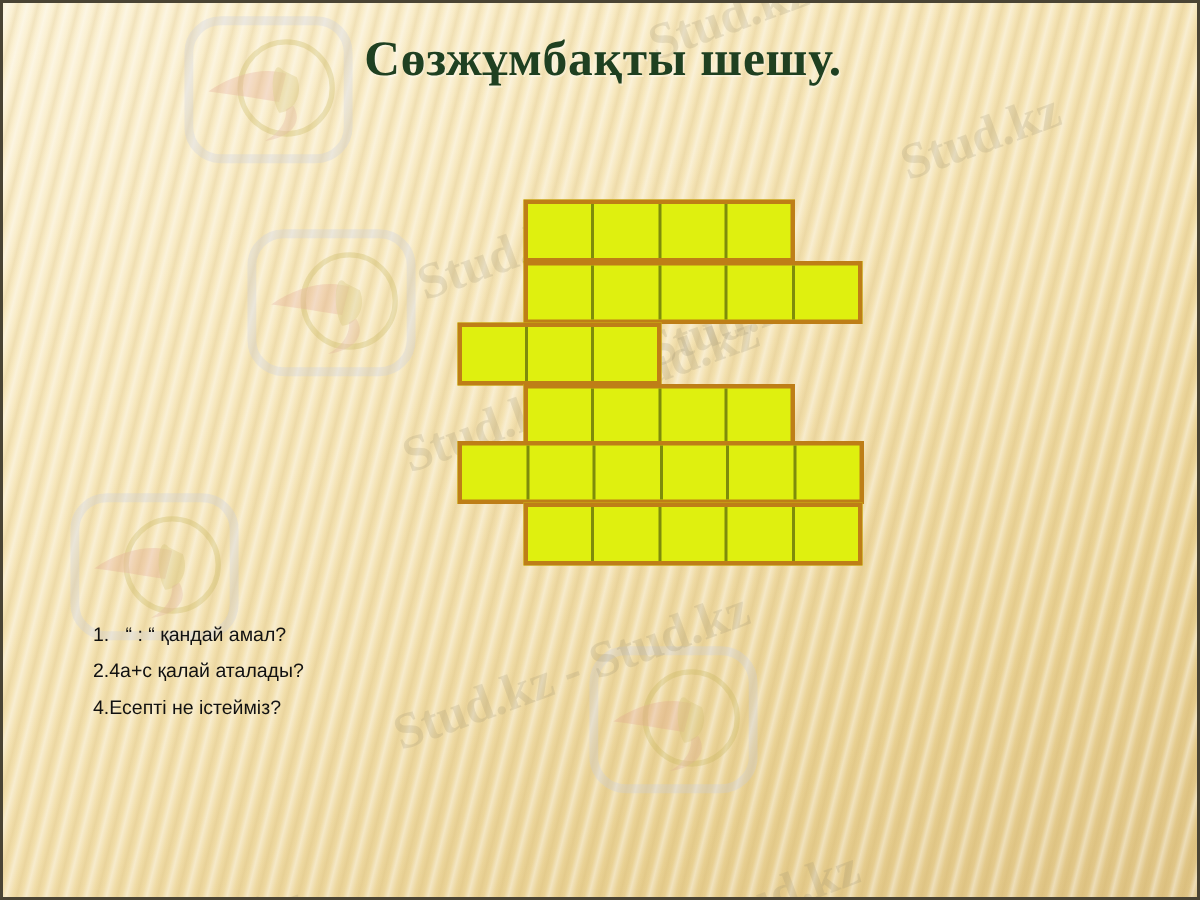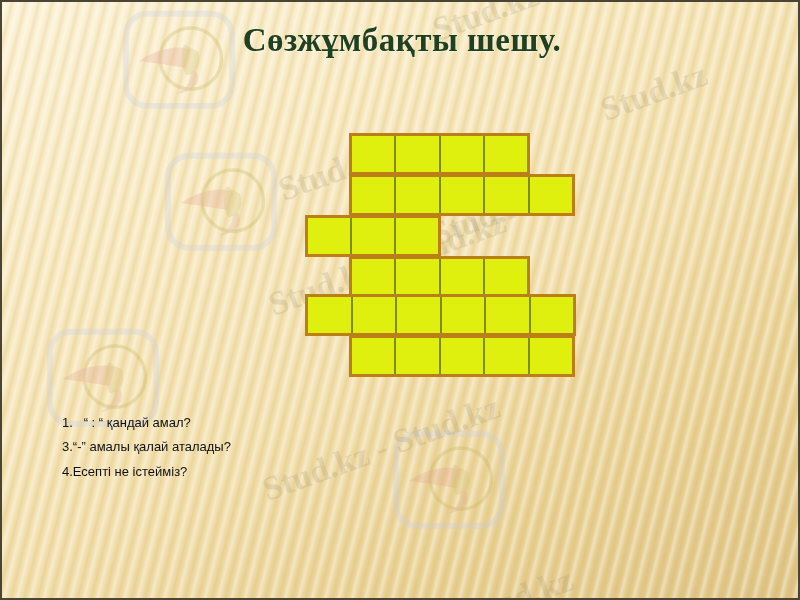--- a/index.html
+++ b/index.html
@@ -189,17 +189,17 @@
         <div class="xw-cell"></div>
         <div class="xw-cell"></div>
         <div class="xw-cell"></div>
         <div class="xw-cell"></div>
         <div class="xw-cell"></div>
       </div>
     </div>
 
   <div id="questions">
       <div class="q">1.   “ : “ қандай амал?</div>
-      <div class="q">3.“-” амалы қалай аталады?</div>
+      <div class="q">2.4а+с қалай аталады?</div>
       <div class="q">4.Есепті не істейміз?</div>
     </div>
 
 </div>
 
 </body></html>

